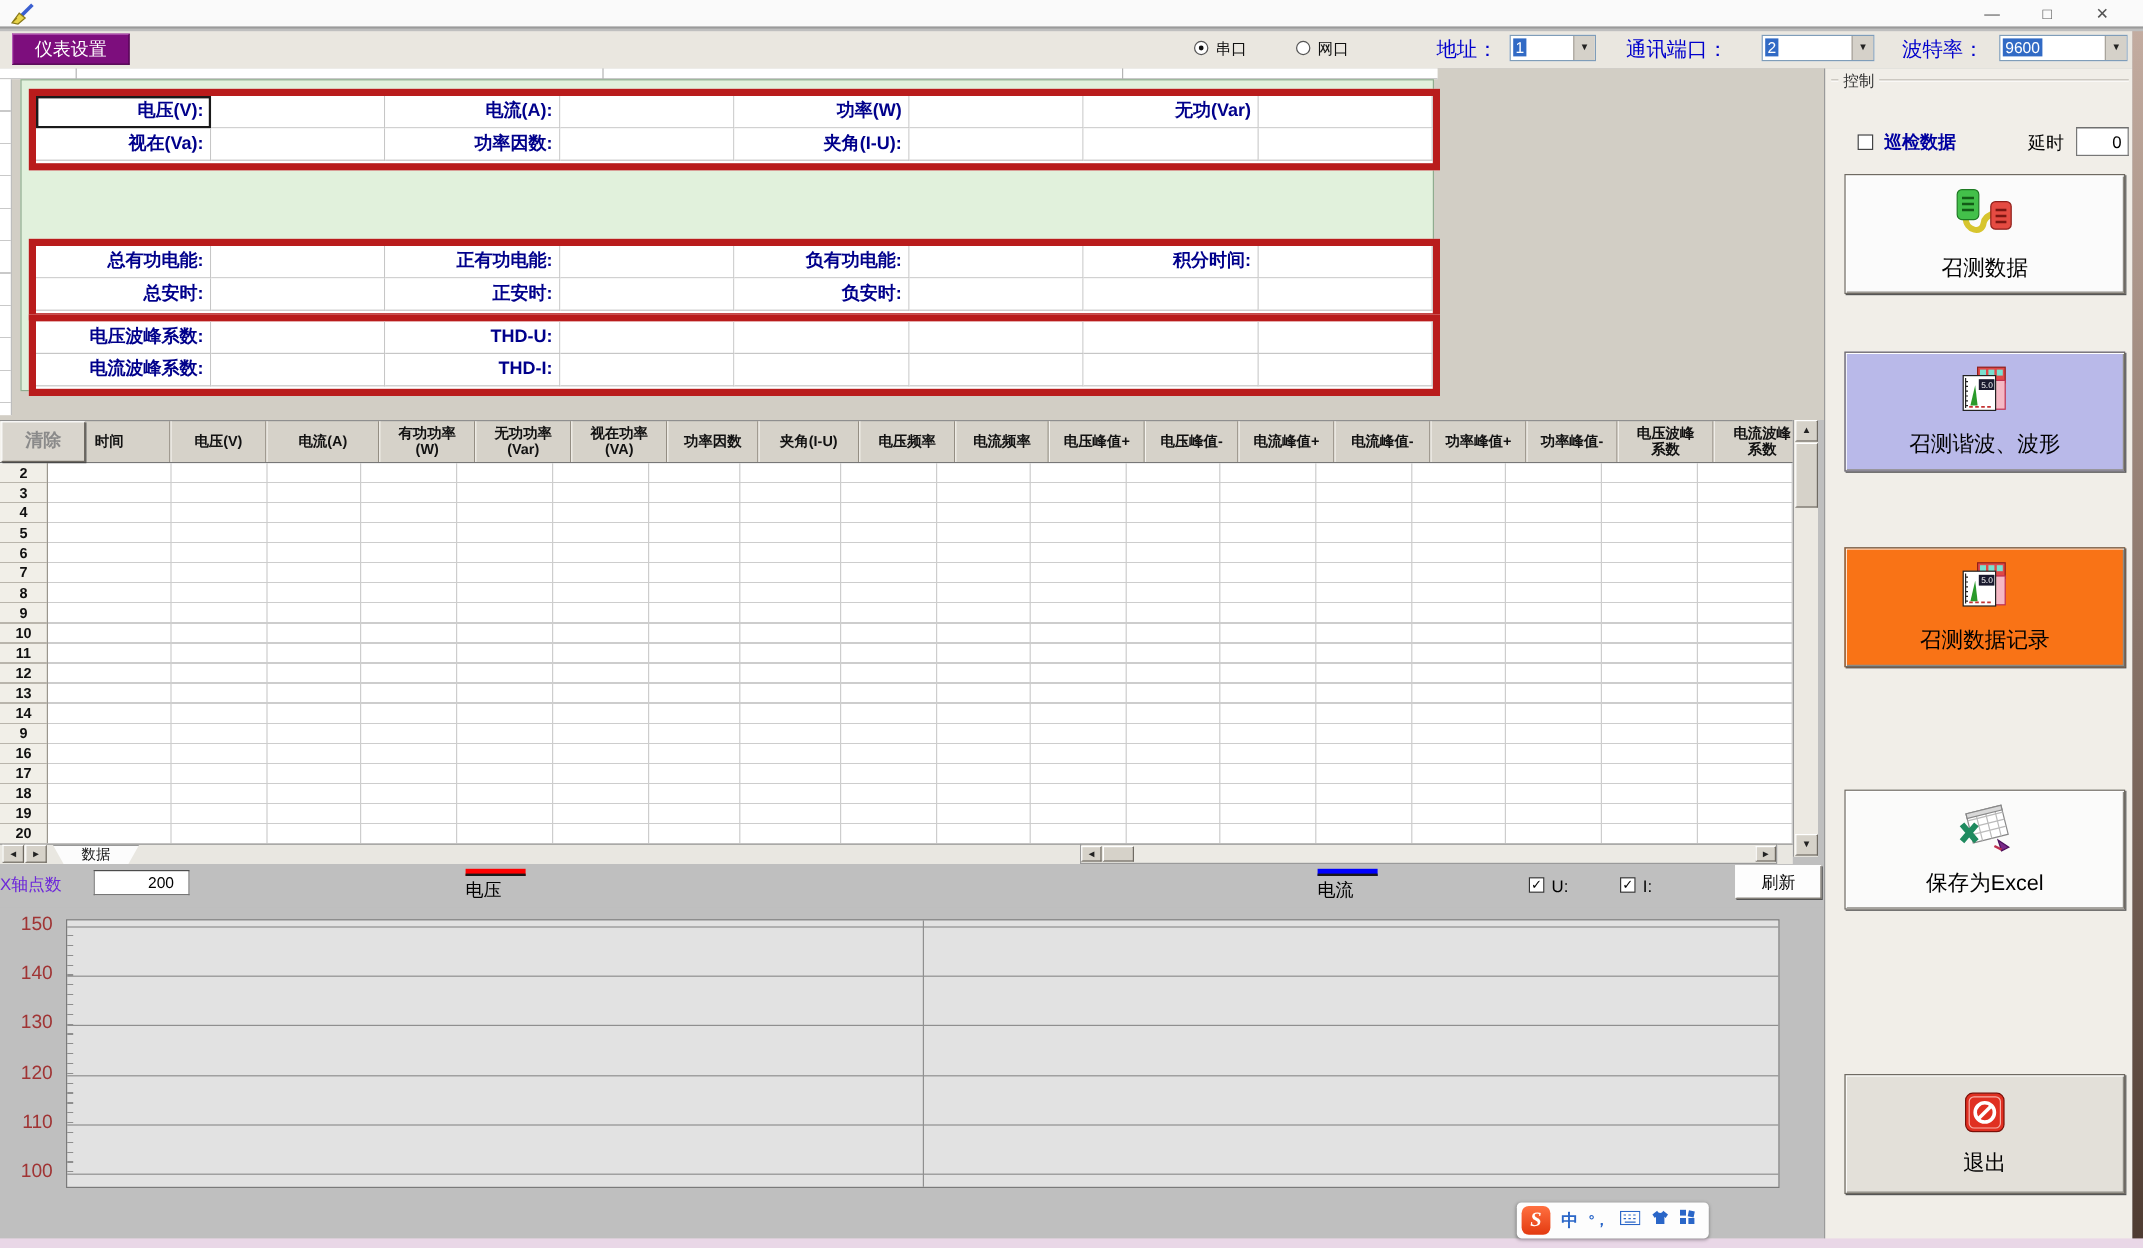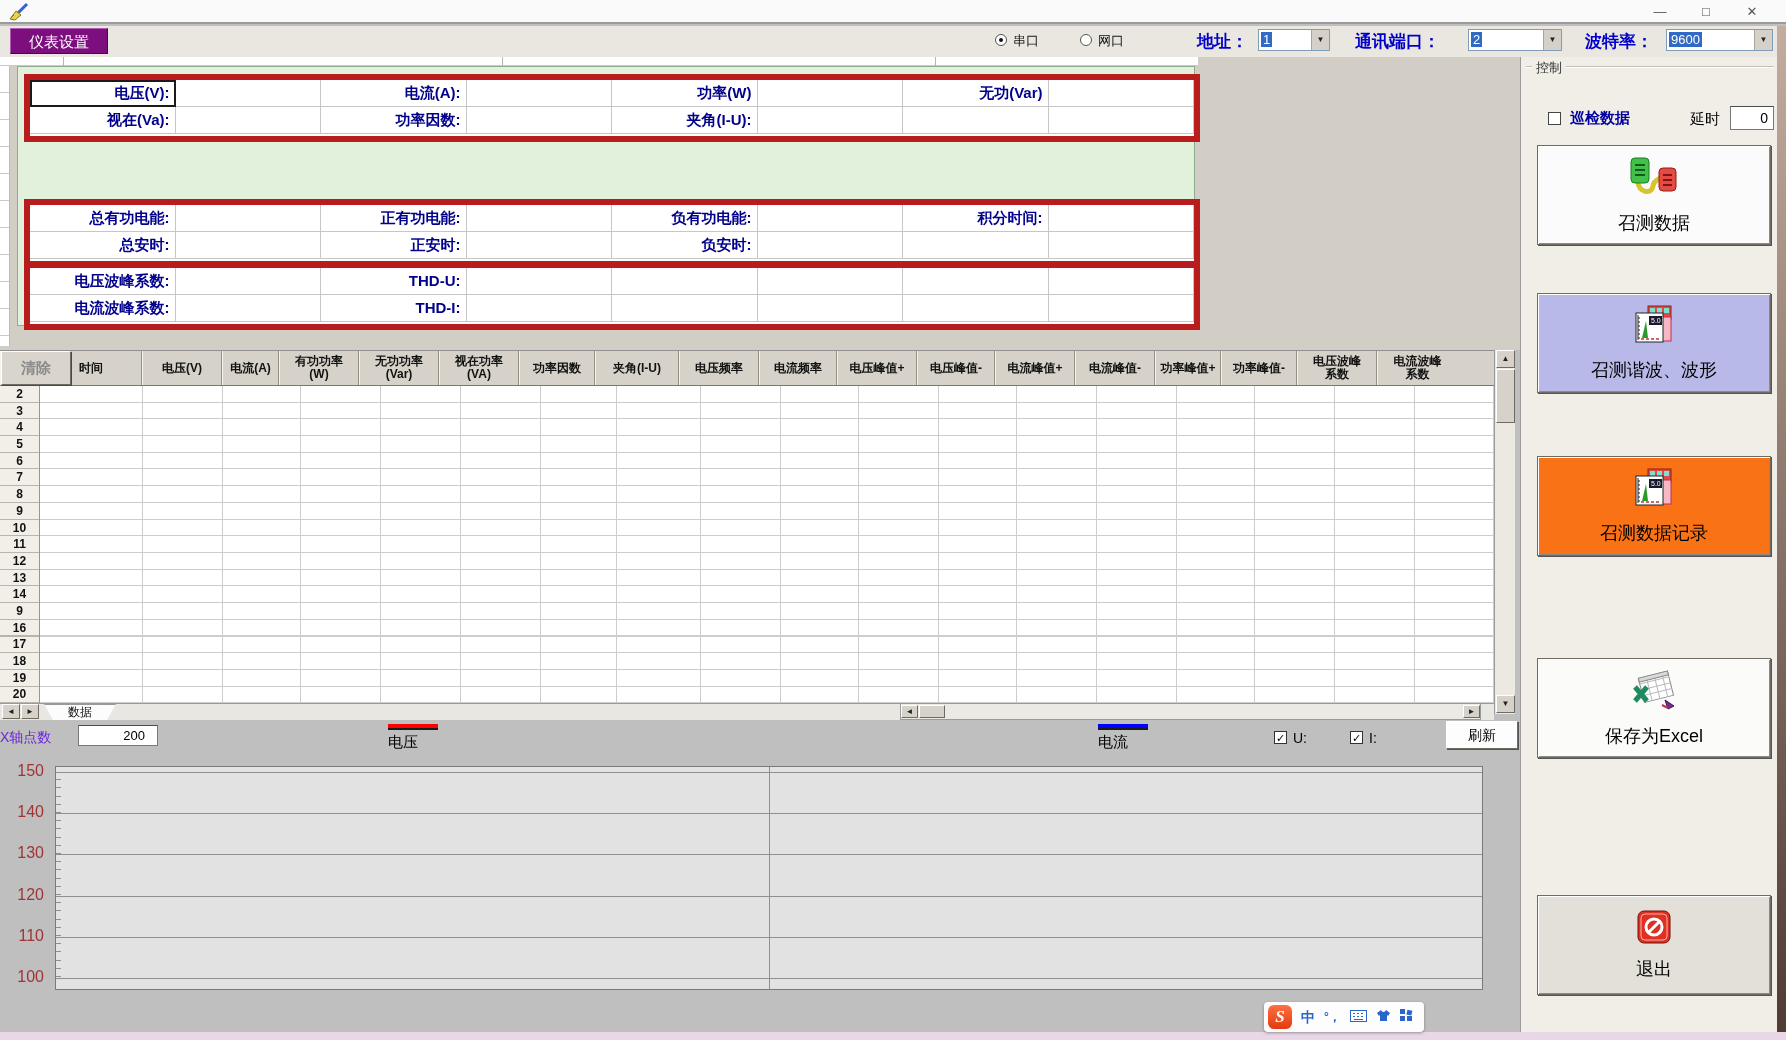--- a/index.html
+++ b/index.html
@@ -16,21 +16,21 @@
   .winbtn{top:3px;width:30px;height:18px;color:#555;font-size:13px;text-align:center;line-height:18px}
 
   
   .toolbar{left:0;top:26px;width:1777px;height:31px;background:#eae7e0}
   .settings-btn{left:10px;top:28px;width:98px;height:26px;background:#7d0e7d;color:#fff;
     font-size:15px;line-height:26px;text-align:center;
     border:1px solid #4d064d;border-top-color:#b35ab3;border-left-color:#b35ab3}
   .radio{width:12px;height:12px;border-radius:50%;background:#fff;border:1px solid #555;top:34px}
   .radio .dot{position:absolute;left:3px;top:3px;width:4px;height:4px;border-radius:50%;background:#111}
   .rlabel{top:32px;font-size:13px;color:#111}
-  .blulab{font-size:17px;font-weight:bold;color:#0000cc;top:30px;white-space:nowrap}
+  .blulab{font-size:17px;font-weight:normal;color:#0000cc;top:30px;white-space:nowrap}
   .combo{top:29px;height:22px;background:#fff;border:1px solid #7f9db9;display:flex;align-items:stretch}
   .combo .val{flex:1;font-size:13px;line-height:20px;padding-left:2px}
   .combo .val span{background:#316ac5;color:#fff;padding:0 2px}
   .combo .cbtn{width:17px;background:#d5d1c9;border-left:1px solid #a8a49c;text-align:center;
     font-size:8px;line-height:20px;color:#222}
 
   
   .sheetstrip{left:0;top:57px;width:1198px;height:9px;background:#fff;border-bottom:1px solid #c9c9c9}
   .sheetline{top:57px;width:1px;height:9px;background:#b5b5b5}
   .leftstub{left:0;top:66px;width:10px;height:280px;background:#fff;border-right:1px solid #bdbdbd;
@@ -238,36 +238,36 @@
     <div class="pcell plabel"></div>
       <div class="pcell"></div>
   </div>
 </div>
 
 <div class="abs clear-btn">清除</div>
 <div class="abs gridheader">
   <div class="hcell" style="width:40px"></div>
   <div class="hcell" style="width:102px">时间</div>
   <div class="hcell" style="width:80px">电压(V)</div>
-  <div class="hcell" style="width:57px">电流(A)</div>
+  <div class="hcell" style="width:94px">电流(A)</div>
   <div class="hcell" style="width:80px">有功功率
 (W)</div>
   <div class="hcell" style="width:80px">无功功率
 (Var)</div>
   <div class="hcell" style="width:80px">视在功率
 (VA)</div>
   <div class="hcell" style="width:76px">功率因数</div>
   <div class="hcell" style="width:84px">夹角(I-U)</div>
   <div class="hcell" style="width:80px">电压频率</div>
   <div class="hcell" style="width:78px">电流频率</div>
   <div class="hcell" style="width:80px">电压峰值+</div>
   <div class="hcell" style="width:78px">电压峰值-</div>
   <div class="hcell" style="width:80px">电流峰值+</div>
   <div class="hcell" style="width:80px">电流峰值-</div>
-  <div class="hcell" style="width:66px">功率峰值+</div>
+  <div class="hcell" style="width:80px">功率峰值+</div>
   <div class="hcell" style="width:76px">功率峰值-</div>
   <div class="hcell" style="width:80px">电压波峰
 系数</div>
   <div class="hcell" style="width:80px;border-right:none">电流波峰
 系数</div>
 </div>
 
 <div class="abs gridbody"></div>
 <div class="abs rownums">
   <div>2</div>

